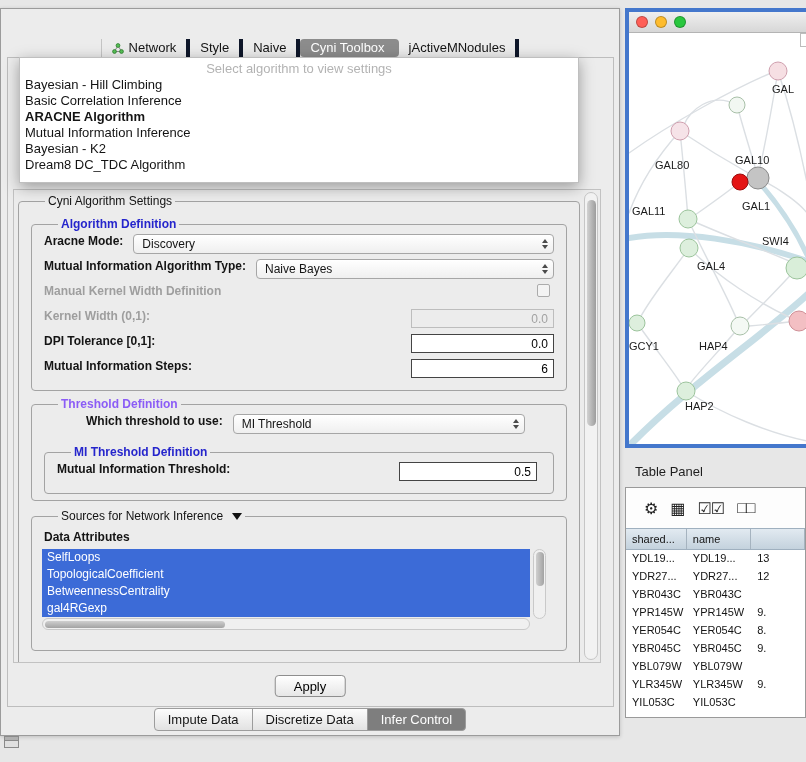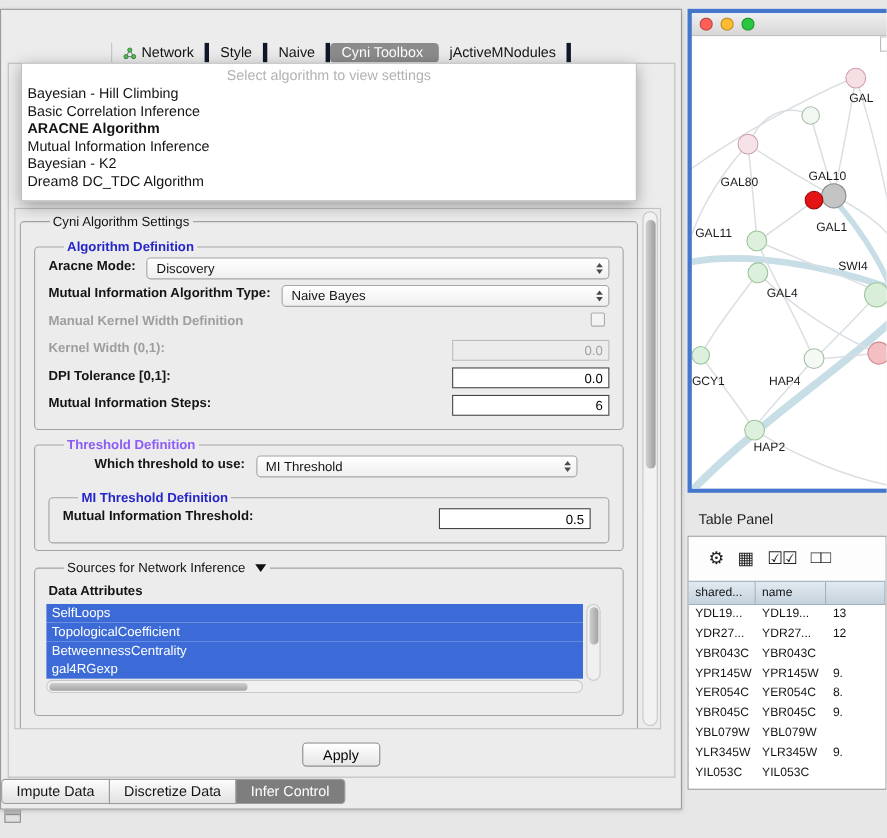--- a/index.html
+++ b/index.html
@@ -84,21 +84,21 @@
   .attr-vscroll .thumb{position:absolute;left:1.5px;top:2px;width:8px;height:34px;border-radius:4px;
     background:linear-gradient(90deg,#cfcfcf,#a3a3a3)}
   .main-vscroll{position:absolute;right:2px;top:2px;width:14px;height:468px;background:#f2f2f2;
     border:1px solid #c6c6c6;border-radius:7px}
   .main-vscroll .thumb{position:absolute;left:1.5px;top:7px;width:9px;height:226px;border-radius:5px;
     background:linear-gradient(90deg,#d2d2d2,#9d9d9d)}
 
   .apply-btn{position:absolute;left:50%;transform:translateX(-50%);top:666px;height:22px;
     padding:0 18px;font:13px "Liberation Sans",sans-serif;border:1px solid #8e8e8e;border-radius:4px;
     background:linear-gradient(#ffffff,#e6e6e6);cursor:default}
-  .bottom-tabs{position:absolute;top:699px;left:0;right:0;display:flex;justify-content:flex-start}
+  .bottom-tabs{position:absolute;top:699px;left:0;right:0;display:flex;justify-content:center}
   .btab{padding:3px 13px;font-size:13px;background:linear-gradient(#fcfcfc,#e2e2e2);
     border:1px solid #9c9c9c;margin-left:-1px;cursor:default;line-height:15px}
   .btab:first-child{border-radius:4px 0 0 4px;margin-left:0}
   .btab:last-child{border-radius:0 4px 4px 0}
   .btab.active{background:#7e7e7e;color:#fff}
 
   
   #network-window{position:absolute;left:625px;top:8px;width:190px;height:440px;
     border:4px solid #4477cc;background:#fff}
   .nw-titlebar{height:21px;background:linear-gradient(#efefef,#d7d7d7);

